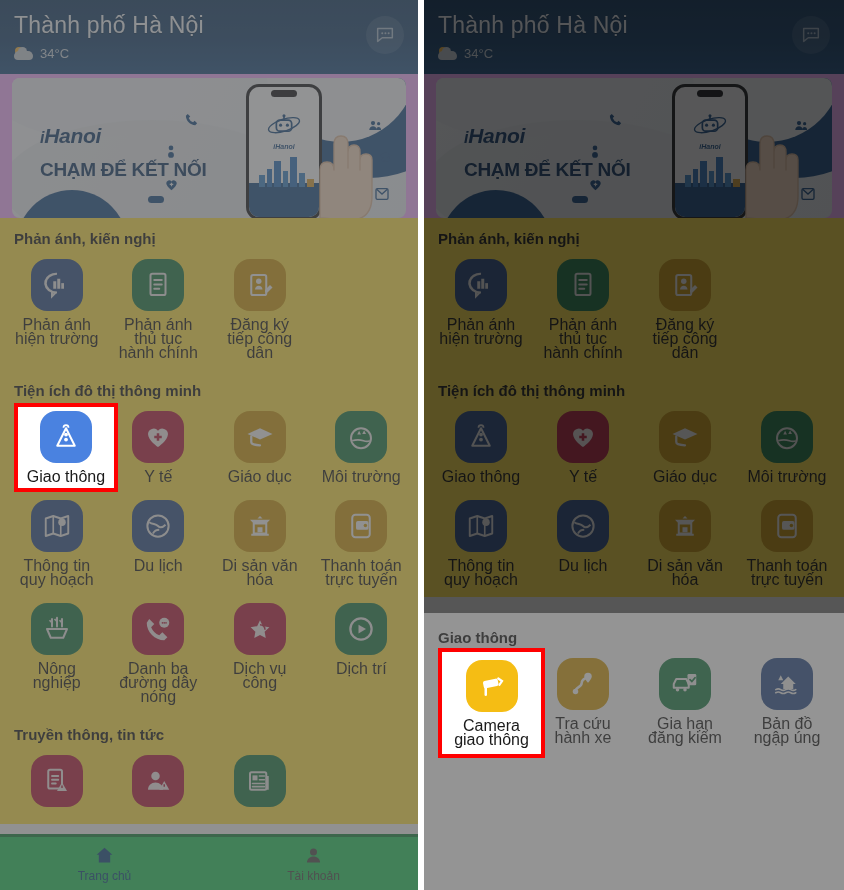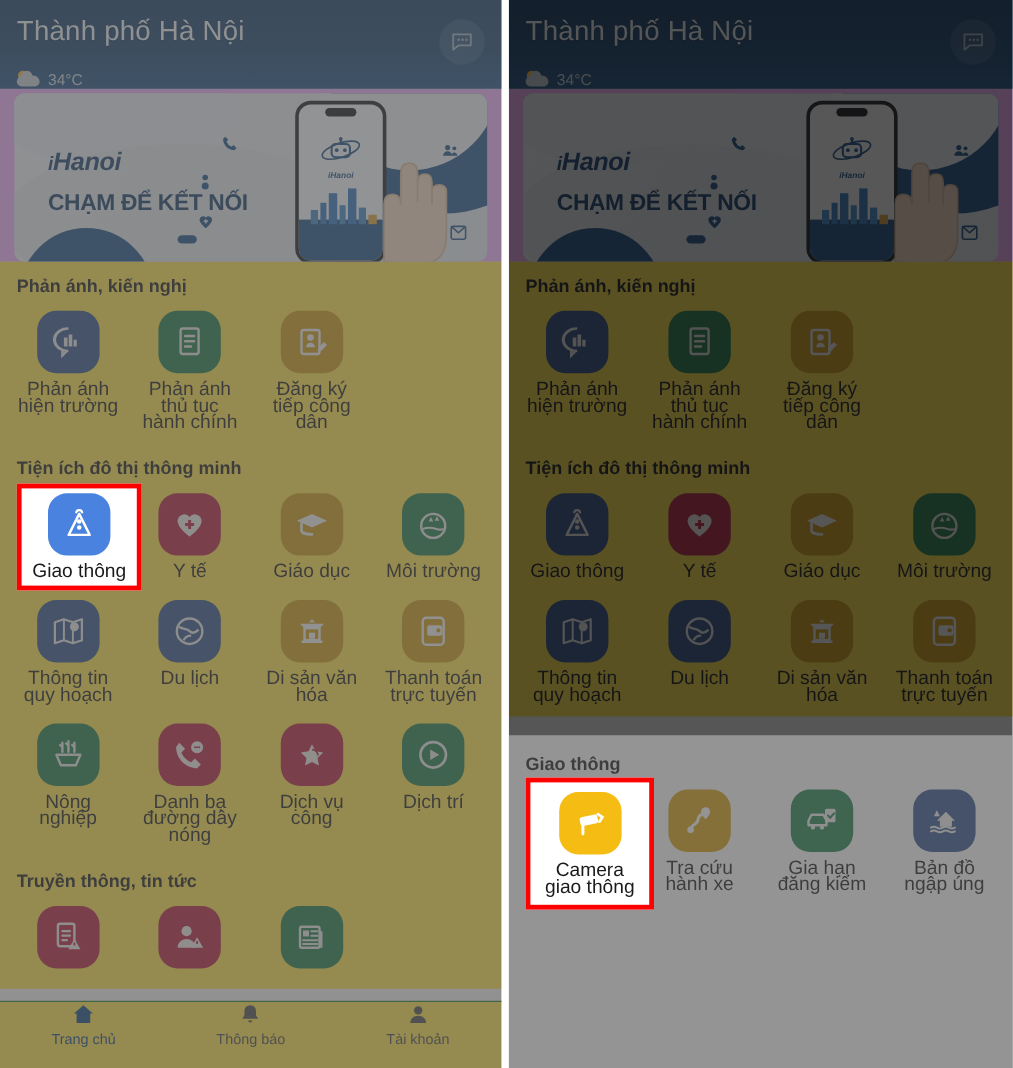--- a/index.html
+++ b/index.html
@@ -23,21 +23,21 @@
     padding: 10px 14px 0 14px;
   }
   .city-title {
     color: #e9eef4;
     font-size: 23px;
     font-weight: 400;
     letter-spacing: .2px;
     line-height: 30px;
     text-shadow: 0 1px 1px rgba(0,0,0,.25);
   }
-  .weather-row { display:flex; align-items:flex-start; gap:6px; margin-top:19px; }
+  .weather-row { display:flex; align-items:flex-end; gap:6px; margin-top:6px; }
   .weather-icon { width: 20px; height: 14px; position: relative; display:inline-block; }
   .weather-icon .sun {
     position:absolute; left:1px; top:0; width:8px; height:8px; border-radius:50%;
     background:#f5b642;
   }
   .weather-icon .cloud {
     position:absolute; left:0; bottom:1px; width:19px; height:9px; border-radius:9px 9px 7px 7px;
     background:#c3ccd6;
   }
   .weather-icon .cloud:before{
@@ -139,22 +139,22 @@
   }
   .tile-icon svg { width:30px; height:30px; }
   .tile-label {
     font-size: 16px; line-height: 14px; color:#1a1a1a; text-align:center;
     max-width: 86px;
   }
 
   
   .bottom-nav {
     position:absolute; left:0; bottom:0; width:100%; height:56px;
-    background:#fde047; border-top:1px solid #15803d;
-    display:flex; 
+    background:#22c55e; border-top:3px solid #15803d;
+    display:flex; align-items:center;
   }
   .nav-item { flex:1; display:flex; flex-direction:column; align-items:center; gap:3px; }
   .nav-item svg { width:21px; height:21px; }
   .nav-label { font-size:12px; color:#4a4a4a; }
   .nav-item.active .nav-label { color:#11477f; }
 
   
   .dim {
     position:absolute; inset:0; background:rgba(85,85,85,.62); pointer-events:none; z-index:40;
   }
@@ -492,27 +492,20 @@
 
     <div class="bottom-nav">
       <div class="nav-item active">
         <svg viewBox="0 0 24 24">
             <path d="M12 3l9 8h-2.5v9h-13v-9H3z" fill="#11477f"></path>
           </svg>
         <span class="nav-label">Trang chủ</span>
       </div>
       <div class="nav-item">
         <svg viewBox="0 0 24 24">
-            <path d="M12 3a5.5 5.5 0 015.5 5.5v4L19.5 16h-15l2-3.5v-4A5.5 5.5 0 0112 3z" fill="#4a4a4a"></path>
-            <path d="M10 17.5a2 2 0 004 0z" fill="#4a4a4a"></path>
-          </svg>
-        <span class="nav-label">Thông báo</span>
-      </div>
-      <div class="nav-item">
-        <svg viewBox="0 0 24 24">
             <circle cx="12" cy="8" r="4" fill="#4a4a4a"></circle>
             <path d="M4.5 20c0-4.1 3.4-7 7.5-7s7.5 2.9 7.5 7z" fill="#4a4a4a"></path>
           </svg>
         <span class="nav-label">Tài khoản</span>
       </div>
     </div>
 
     <div class="dim"></div>
 
     <div class="highlight-box" style="left:14px; top:403px; width:104px; height:89px;">

